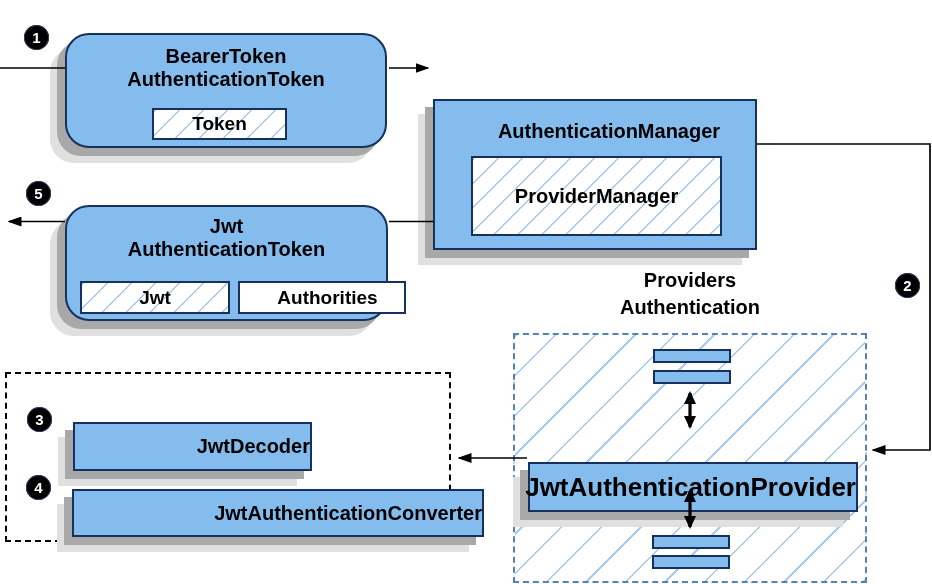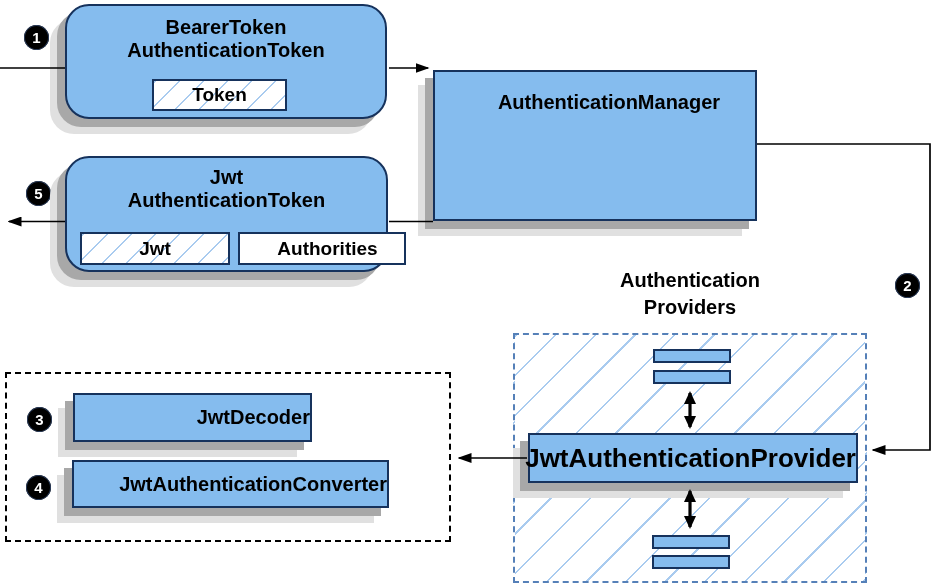--- a/index.html
+++ b/index.html
@@ -17,20 +17,21 @@
     background:#fff;
     font-family:"Liberation Sans","DejaVu Sans",sans-serif;
     color:#000;
   }
   
   .box,.rbox{
     position:absolute;background:var(--node-fill);
     border:2px solid var(--node-border);
     box-sizing:border-box;
     box-shadow:-8px 8px 0 0 var(--shadow-dark), -15px 15px 0 0 var(--shadow-light);
+    margin-top:29px;
   }
   .rbox{border-radius:24px;}
   .ttl{font-weight:bold;font-size:20px;line-height:23px;text-align:center;}
   .flexc{display:flex;align-items:center;justify-content:flex-end;}
   .chip{
     position:absolute;background:#fff;border:2px solid var(--node-border);
     box-sizing:border-box;font-weight:bold;font-size:19px;
     display:flex;align-items:center;justify-content:center;
   }
   .hatch-sm{
@@ -96,58 +97,61 @@
       <div>BearerToken</div>
       <div>AuthenticationToken</div>
     </div>
     <div class="chip hatch-sm" style="left:85px;top:73px;width:135px;height:32px;">
       <span>Token</span>
     </div>
   </div>
 
   <div class="box z2" style="left:433px;top:70px;width:324px;height:151px;padding-left:28px;">
     <div class="ttl" style="padding-top:19px;">AuthenticationManager</div>
+    <div class="chip hatch-sm" style="left:36px;top:55px;width:251px;height:80px;font-size:20px;">
+      <span>ProviderManager</span>
+    </div>
   </div>
 
-  <div class="rbox z2" style="left:65px;top:156px;width:323px;height:116px;">
+  <div class="rbox z2" style="left:65px;top:176px;width:323px;height:116px;">
     <div class="ttl" style="padding-top:8px;">
       <div>Jwt</div>
       <div>AuthenticationToken</div>
     </div>
     <div class="chip hatch-sm" style="left:13px;top:74px;width:150px;height:33px;">
       <span>Jwt</span>
     </div>
     <div class="chip" style="left:171px;top:74px;width:168px;height:33px;padding-left:11px;">
       <span>Authorities</span>
     </div>
   </div>
 
   <div class="group-label" style="left:565px;top:267px;width:250px;">
+    <div>Providers</div>
     <div>Authentication</div>
-    <div>Providers</div>
   </div>
 
   <div class="dash-blue hatch-lg" style="left:513px;top:333px;width:354px;height:250px;"></div>
 
   <div class="bar z2" style="left:653px;top:349px;"></div>
   <div class="bar z2" style="left:653px;top:370px;"></div>
   <div class="bar z2" style="left:652px;top:535px;"></div>
   <div class="bar z2" style="left:652px;top:555px;"></div>
 
   <div class="box flexc z3" style="left:528px;top:433px;width:330px;height:50px;font-weight:bold;font-size:26px;">
     <span>JwtAuthenticationProvider</span>
   </div>
 
   <div class="dash-black" style="left:5px;top:372px;width:446px;height:170px;"></div>
 
   <div class="box flexc z2" style="left:73px;top:393px;width:239px;height:49px;font-weight:bold;font-size:20px;">
     <span>JwtDecoder</span>
   </div>
 
-  <div class="box flexc z2" style="left:72px;top:460px;width:317px;height:48px;font-weight:bold;font-size:20px;">
+  <div class="box flexc z2" style="left:72px;top:460px;width:412px;height:48px;font-weight:bold;font-size:20px;">
     <span>JwtAuthenticationConverter</span>
   </div>
 
   <svg class="overlay" width="932" height="584" viewBox="0 0 932 584">
     <defs>
       <marker id="m-ar" viewBox="0 0 14 10" markerWidth="14" markerHeight="10" refX="12.5" refY="5" orient="auto-start-reverse" markerUnits="userSpaceOnUse">
         <path d="M0,0 L14,5 L0,10 Z" fill="#000"></path>
       </marker>
       <marker id="m-arb" viewBox="0 0 13 12" markerWidth="13" markerHeight="12" refX="11" refY="6" orient="auto-start-reverse" markerUnits="userSpaceOnUse">
         <path d="M0,0 L13,6 L0,12 Z" fill="#000"></path>

